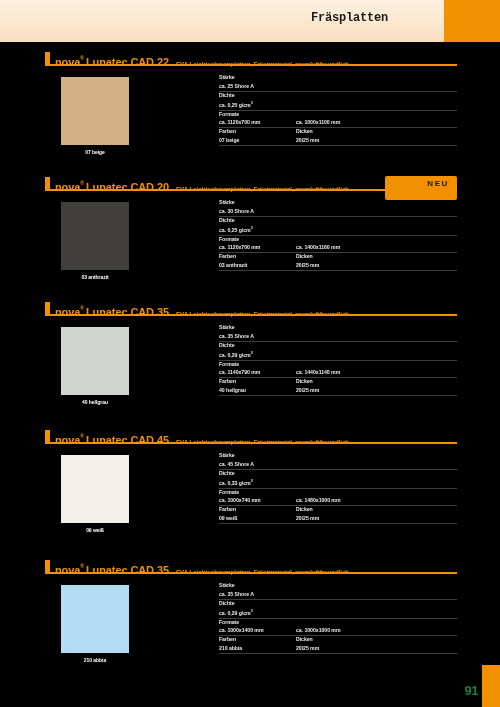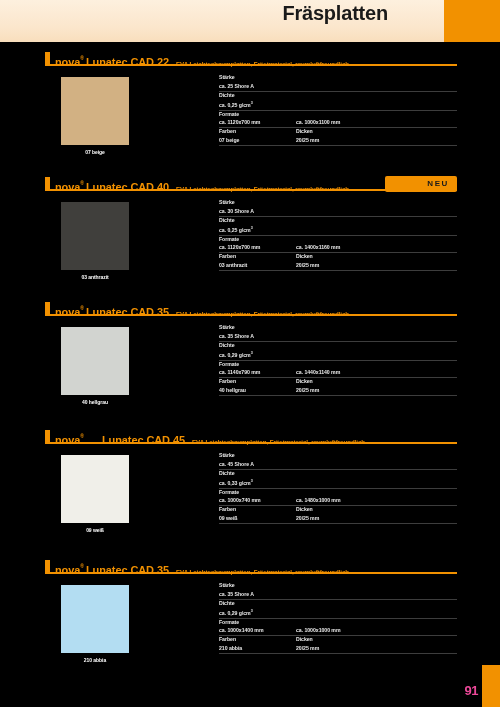--- a/index.html
+++ b/index.html
@@ -27,26 +27,27 @@
     position: absolute;
     left: 0;
     top: 0;
     width: 500px;
     height: 46px;
     background: linear-gradient(to bottom, #fdf0de 0%, #fbe6cc 60%, #f8dcb8 100%);
   }
   .header-title {
     position: absolute;
     right: 112px;
-    top: 2px;
-    font-size: 20px;
+    top: 11px;
+    font-size: 12px;
     font-weight: bold;
     color: #1a1a1a;
     letter-spacing: -0.2px;
     white-space: nowrap;
+    font-family: Liberation Mono, monospace;
   }
   .header-orange-tab {
     position: absolute;
     right: 0;
     top: 0;
     width: 56px;
     height: 56px;
     background: #f29100;
   }
   .header-corner-notch {
@@ -124,21 +125,21 @@
     color: #f29100;
     letter-spacing: -0.05px;
     margin-left: 7px;
   }
 
   .neu-badge {
     position: absolute;
     right: 0;
     top: -1px;
     width: 72px;
-    height: 16px;
+    height: 24px;
     background: #f29100;
     border-radius: 2px;
     color: #1a1a1a;
     font-size: 8px;
     font-weight: bold;
     letter-spacing: 1.6px;
     text-align: right;
     padding-right: 8px;
     box-sizing: border-box;
     line-height: 15px;
@@ -209,21 +210,21 @@
     vertical-align: super;
   }
 
   
   .page-number {
     position: absolute;
     right: 22px;
     bottom: 9px;
     font-size: 13px;
     font-weight: bold;
-    color: #ec4899;
+    color: #15803d;
     letter-spacing: -0.5px;
     text-align: right;
   }
   .footer-orange-tab {
     position: absolute;
     right: 0;
     bottom: 0;
     width: 18px;
     height: 42px;
     background: #f29100;
@@ -278,21 +279,21 @@
               <div>07 beige</div>
               <div>20/25 mm</div>
             </div>
           </div>
         </div>
       </div>
       <div class="block" style="top: 177px;">
         <div class="block-headbar">
           <div class="headbar-tick"></div>
           <div class="headbar-rule"></div>
-          <div class="headbar-text"><span class="brand-name">nova</span><span class="brand-sup">®</span><span class="brand-name" style="margin-left: 2px;">Lunatec CAD 40</span><span class="brand-desc">EVA Leichtschaumplatten, Frästmaterial, raumluftfreundlich</span></div>
+          <div class="headbar-text"><span class="brand-name">nova</span><span class="brand-sup">®</span><span class="brand-name" style="margin-left: 2px;">Lunatec CAD 20</span><span class="brand-desc">EVA Leichtschaumplatten, Frästmaterial, raumluftfreundlich</span></div>
           <div class="neu-badge">NEU</div>
         </div>
         <div class="swatch-wrap">
           <div class="swatch" style="background: rgb(64, 63, 60);"></div>
           <div class="swatch-caption">03 anthrazit</div>
         </div>
         <div class="spec">
           <div class="spec-row">
             <div class="spec-label">Stärke</div>
             <div class="spec-value"><span>ca. 30 Shore A</span></div>
@@ -355,21 +356,21 @@
               <div>40 hellgrau</div>
               <div>20/25 mm</div>
             </div>
           </div>
         </div>
       </div>
       <div class="block" style="top: 430px;">
         <div class="block-headbar">
           <div class="headbar-tick"></div>
           <div class="headbar-rule"></div>
-          <div class="headbar-text"><span class="brand-name">nova</span><span class="brand-sup">®</span><span class="brand-name" style="margin-left: 18px;">Lunatec CAD 45</span><span class="brand-desc">EVA Leichtschaumplatten, Frästmaterial, raumluftfreundlich</span></div>
+          <div class="headbar-text"><span class="brand-name">nova</span><span class="brand-sup">®</span><span class="brand-name" style="margin-left: 2px;">Lunatec CAD 45</span><span class="brand-desc">EVA Leichtschaumplatten, Frästmaterial, raumluftfreundlich</span></div>
         </div>
         <div class="swatch-wrap">
           <div class="swatch" style="background: rgb(240, 239, 233);"></div>
           <div class="swatch-caption">09 weiß</div>
         </div>
         <div class="spec">
           <div class="spec-row">
             <div class="spec-label">Stärke</div>
             <div class="spec-value"><span>ca. 45 Shore A</span></div>
           </div>

